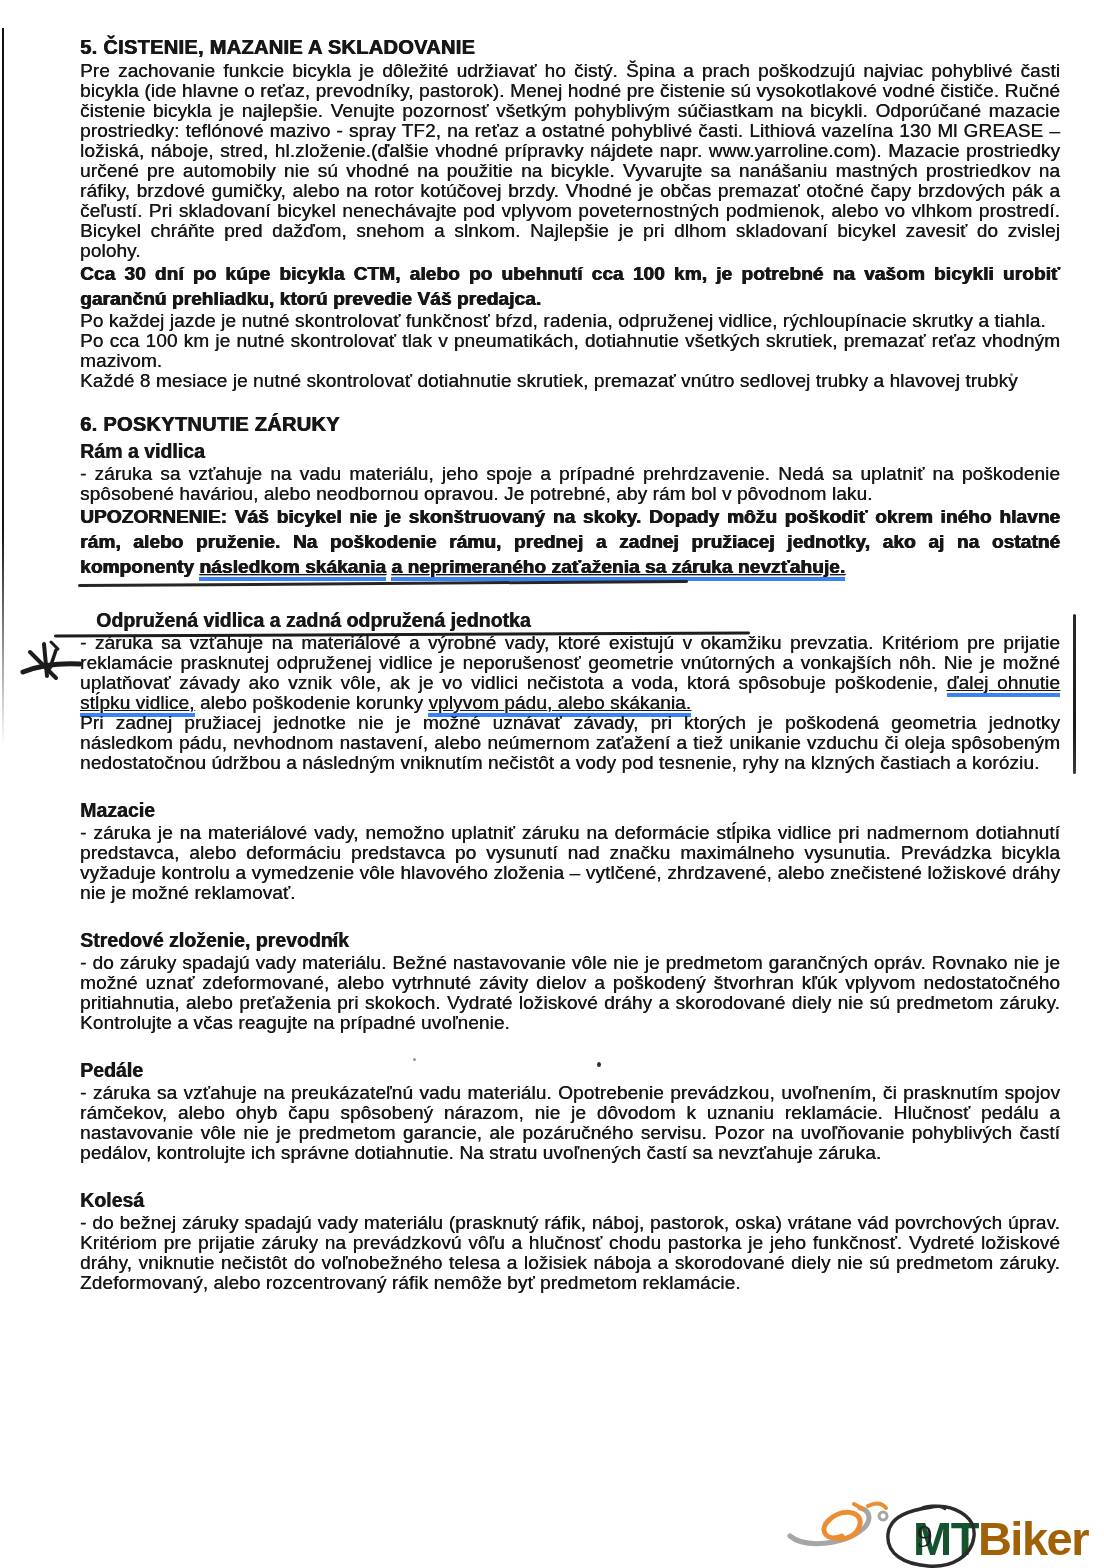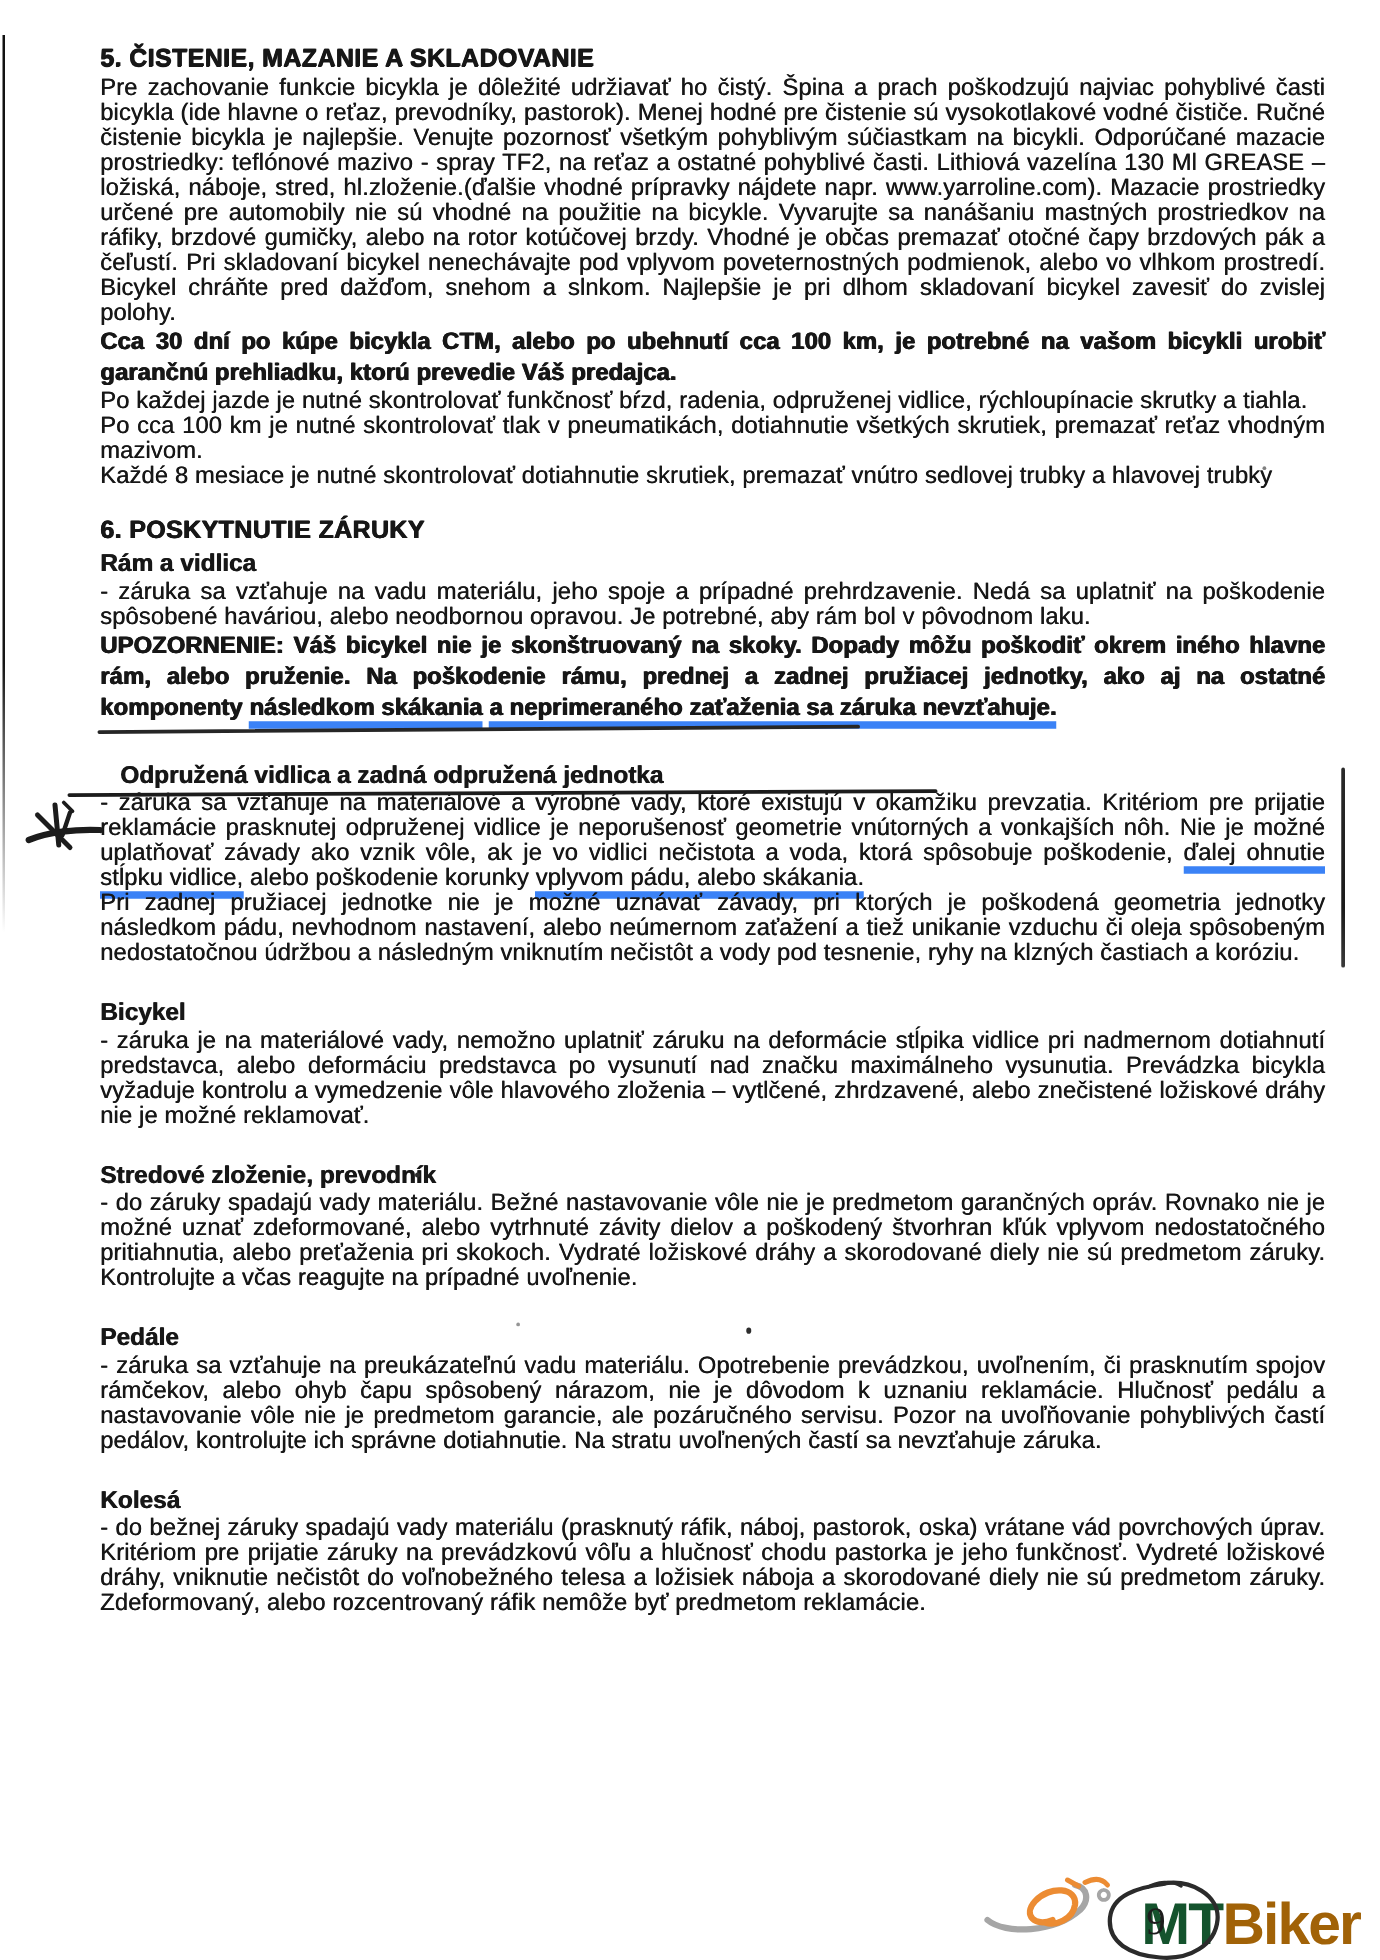--- a/index.html
+++ b/index.html
@@ -35,22 +35,23 @@
     text-shadow:0.8px 0 0 currentColor, 0 0.35px 0 currentColor;
   }
   .subheading {
     font-size:19.5px; line-height:26px;
     font-weight:bold;
     text-shadow:0.6px 0 0 currentColor;
   }
   .mt-blank { margin-top:24px; }
   .mt-section { margin-top:20px; }
   .pen-underline {
-    border-bottom:6px solid #3b82f6;
+    border-bottom:4px solid #3b82f6;
     padding-bottom:0px;
+    text-decoration:underline;
   }
   .susp-head-wrap { position:relative; margin-top:28px; display:block;margin-left:16px; }
   .susp-underline {
     position:absolute; left:-42px; right:310px; bottom:-3px; height:3px;
     background:#1c1c1c; border-radius:2px;
     transform:rotate(-0.25deg);
   }
   .warning-wrap { position:relative; }
   .warn-underline2 {
     position:absolute; left:-2px; width:610px; height:3px; bottom:-6px;
@@ -111,21 +112,21 @@
     <span class="warn-underline2"></span>
   </div>
 
   <span class="susp-head-wrap">
     <h2 class="subheading">Odpružená vidlica a zadná odpružená jednotka</h2>
     <span class="susp-underline"></span>
   </span>
   <p><span>- záruka sa vzťahuje na materiálové a výrobné vady, ktoré existujú v okamžiku prevzatia. Kritériom pre prijatie reklamácie prasknutej odpruženej vidlice je neporušenosť geometrie vnútorných a vonkajších nôh. Nie je možné uplatňovať závady ako vznik vôle, ak je vo vidlici nečistota a voda, ktorá spôsobuje poškodenie, </span><span class="pen-underline">ďalej ohnutie stĺpku vidlice,</span><span> alebo poškodenie korunky </span><span class="pen-underline">vplyvom pádu, alebo skákania.</span></p>
   <p>Pri zadnej pružiacej jednotke nie je možné uznávať závady, pri ktorých je poškodená geometria jednotky následkom pádu, nevhodnom nastavení, alebo neúmernom zaťažení a tiež unikanie vzduchu či oleja spôsobeným nedostatočnou údržbou a následným vniknutím nečistôt a vody pod tesnenie, ryhy na klzných častiach a koróziu.</p>
 
-  <h2 class="subheading mt-blank">Bicykel</h2>
+  <h2 class="subheading mt-blank">Mazacie</h2>
   <p>- záruka je na materiálové vady, nemožno uplatniť záruku na deformácie stĺpika vidlice pri nadmernom dotiahnutí predstavca, alebo deformáciu predstavca po vysunutí nad značku maximálneho vysunutia. Prevádzka bicykla vyžaduje kontrolu a vymedzenie vôle hlavového zloženia – vytlčené, zhrdzavené, alebo znečistené ložiskové dráhy nie je možné reklamovať.</p>
 
   <h2 class="subheading mt-blank">Stredové zloženie, prevodník</h2>
   <p>- do záruky spadajú vady materiálu. Bežné nastavovanie vôle nie je predmetom garančných opráv. Rovnako nie je možné uznať zdeformované, alebo vytrhnuté závity dielov a poškodený štvorhran kľúk vplyvom nedostatočného pritiahnutia, alebo preťaženia pri skokoch. Vydraté ložiskové dráhy a skorodované diely nie sú predmetom záruky. Kontrolujte a včas reagujte na prípadné uvoľnenie.</p>
 
   <h2 class="subheading mt-blank">Pedále</h2>
   <p>- záruka sa vzťahuje na preukázateľnú vadu materiálu. Opotrebenie prevádzkou, uvoľnením, či prasknutím spojov rámčekov, alebo ohyb čapu spôsobený nárazom, nie je dôvodom k uznaniu reklamácie. Hlučnosť pedálu a nastavovanie vôle nie je predmetom garancie, ale pozáručného servisu. Pozor na uvoľňovanie pohyblivých častí pedálov, kontrolujte ich správne dotiahnutie. Na stratu uvoľnených častí sa nevzťahuje záruka.</p>
 
   <h2 class="subheading mt-blank">Kolesá</h2>
   <p>- do bežnej záruky spadajú vady materiálu (prasknutý ráfik, náboj, pastorok, oska) vrátane vád povrchových úprav. Kritériom pre prijatie záruky na prevádzkovú vôľu a hlučnosť chodu pastorka je jeho funkčnosť. Vydreté ložiskové dráhy, vniknutie nečistôt do voľnobežného telesa a ložisiek náboja a skorodované diely nie sú predmetom záruky. Zdeformovaný, alebo rozcentrovaný ráfik nemôže byť predmetom reklamácie.</p>

